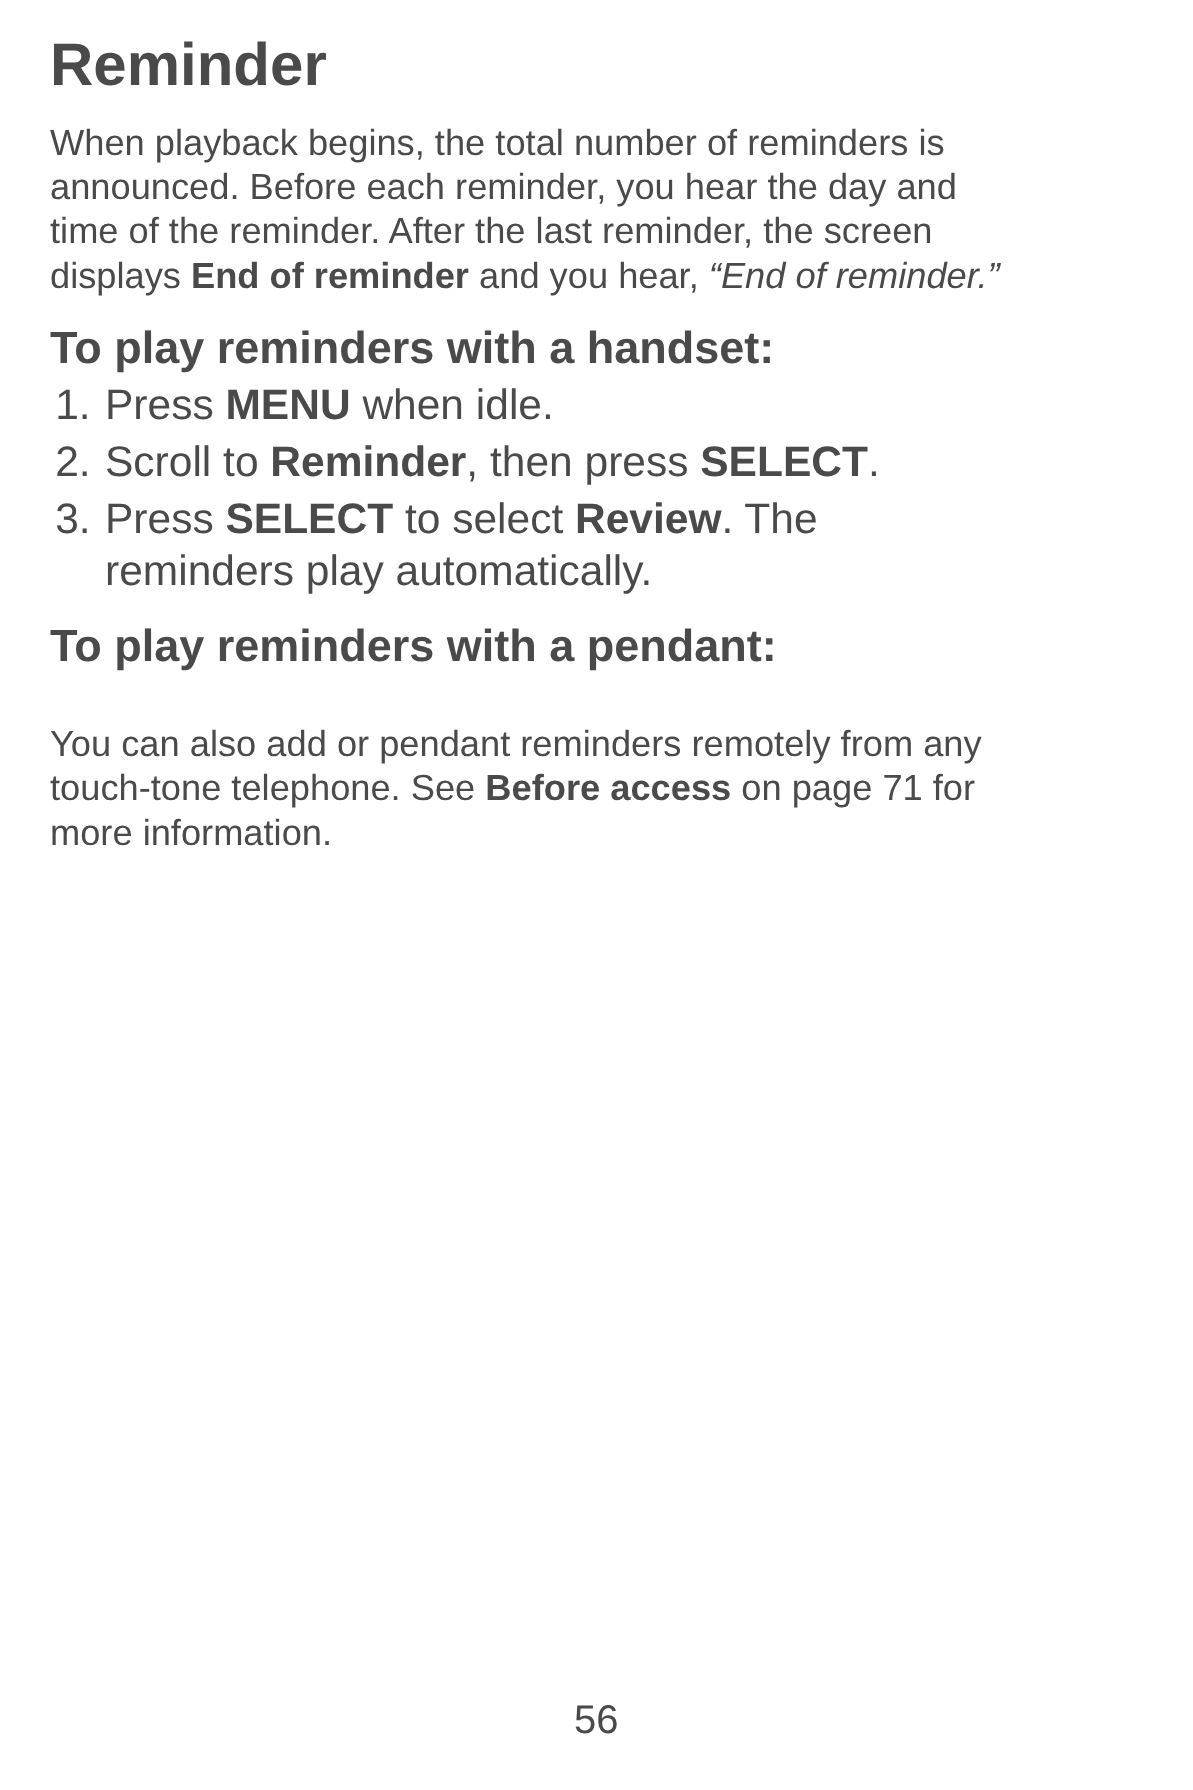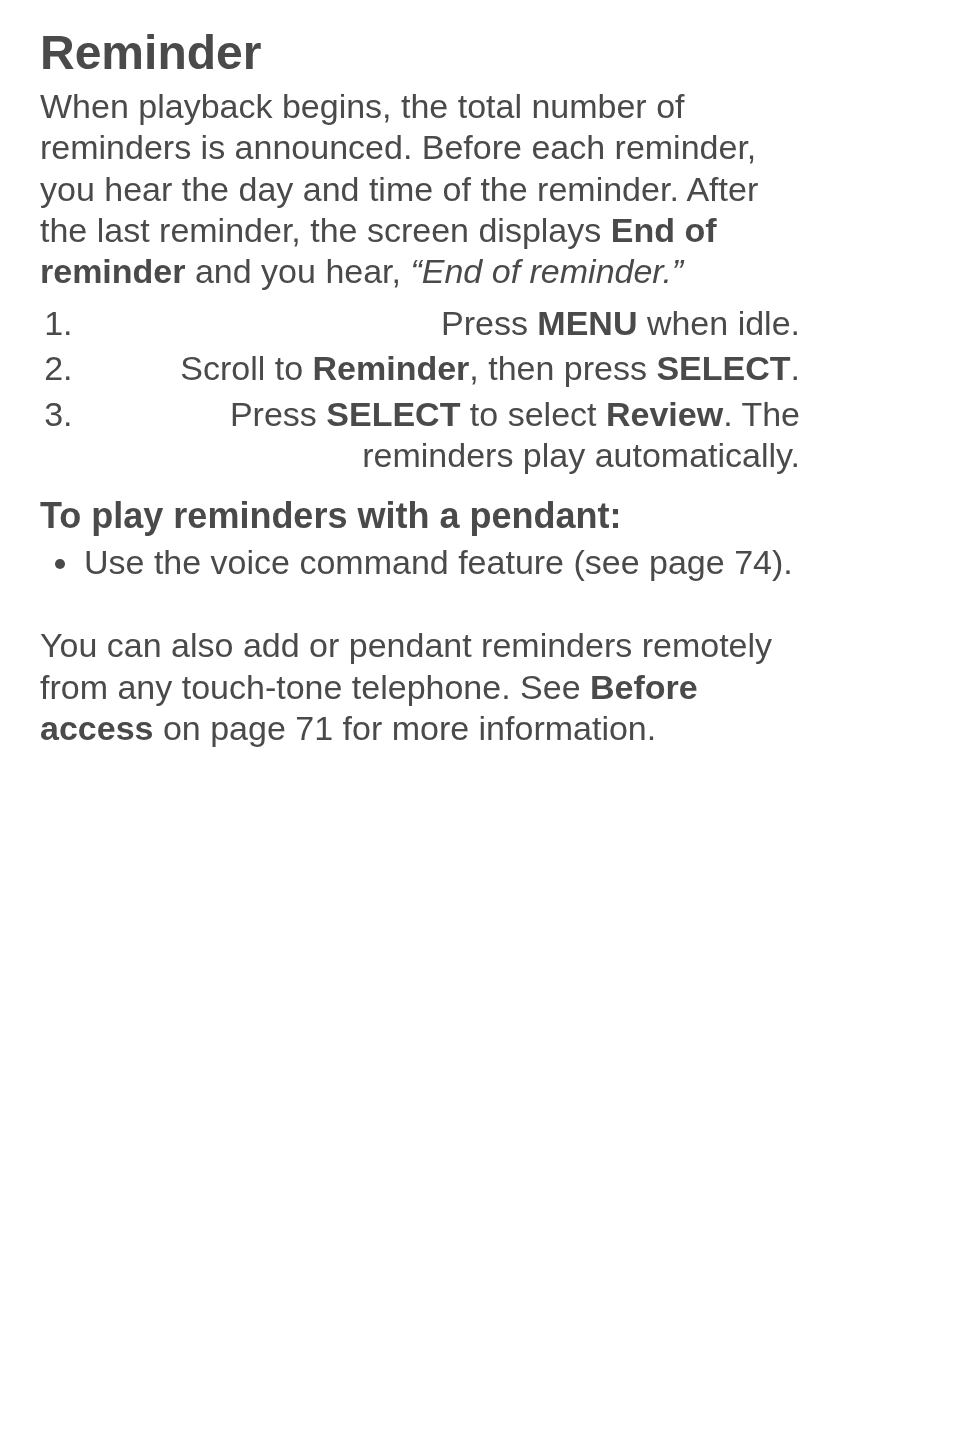--- a/index.html
+++ b/index.html
@@ -30,36 +30,35 @@
     margin: 0 0 2px 0;
     line-height: 1.25;
   }
   .h3 {
     font-size: 36px;
     font-weight: bold;
     margin: 16px 0 4px 0;
     line-height: 1.25;
   }
   .para {
-    font-size: 34px;
+    font-size: 29px;
     line-height: 1.22;
-    margin: 4px 0 10px 0;
+    margin: 16px 0 10px 0;
   }
   .bold { font-weight: bold; }
   .italic { font-style: italic; }
   ol.numbered {
     font-size: 34px;
     line-height: 1.22;
     margin: 0 0 6px 0;
     padding-left: 42px;
   }
   ol.numbered li {
     padding-left: 2px;
     margin-bottom: 4px;
-    text-align: right;
   }
   ul.bulleted {
     font-size: 34px;
     line-height: 1.22;
     margin: 0 0 18px 0;
     padding-left: 42px;
     list-style-type: disc;
   }
   ul.bulleted li {
     padding-left: 2px;
@@ -79,42 +78,39 @@
 
 <div class="page">
 
   <h1 class="h1">Reminder</h1>
 
 
   <p class="para">
     <span>When playback begins, the total number of reminders is announced. Before each reminder, you hear the day and time of the reminder. After the last reminder, the screen displays </span><span class="bold">End of reminder</span><span> and you hear, </span><span class="italic">“End of reminder.”</span>
   </p>
 
+  <h3 class="h3">To play reminders with a handset:</h3>
 
   <ol class="numbered">
     <li>
       <span>Press </span><span class="bold">MENU</span><span> when idle.</span>
     </li>
     <li>
       <span>Scroll to </span><span class="bold">Reminder</span><span>, then press </span><span class="bold">SELECT</span><span>.</span>
     </li>
     <li>
       <span>Press </span><span class="bold">SELECT</span><span> to select </span><span class="bold">Review</span><span>. The reminders play automatically.</span>
     </li>
   </ol>
 
   <h3 class="h3">To play reminders with a pendant:</h3>
 
-  <ul class="bulleted">
-    <li>
-      <span>Use the voice command feature (see page 74).</span>
-    </li>
-  </ul>
 
   <div class="spacer-md"></div>
 
 
   <p class="para">
     <span>You can also add or pendant reminders remotely from any touch-tone telephone. See </span><span class="bold">Before access</span><span> on page 71 for more information.</span>
   </p>
 
+  <div class="page-number">56</div>
 
 </div>
 
 </body></html>

